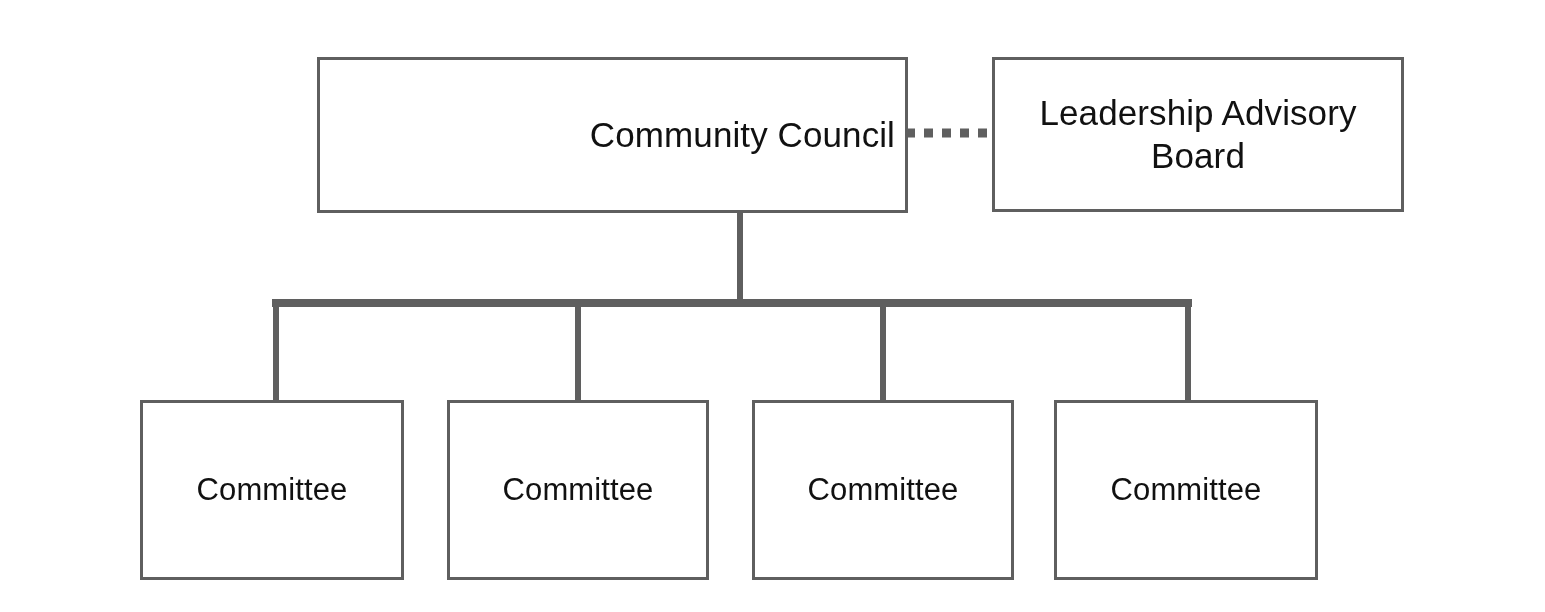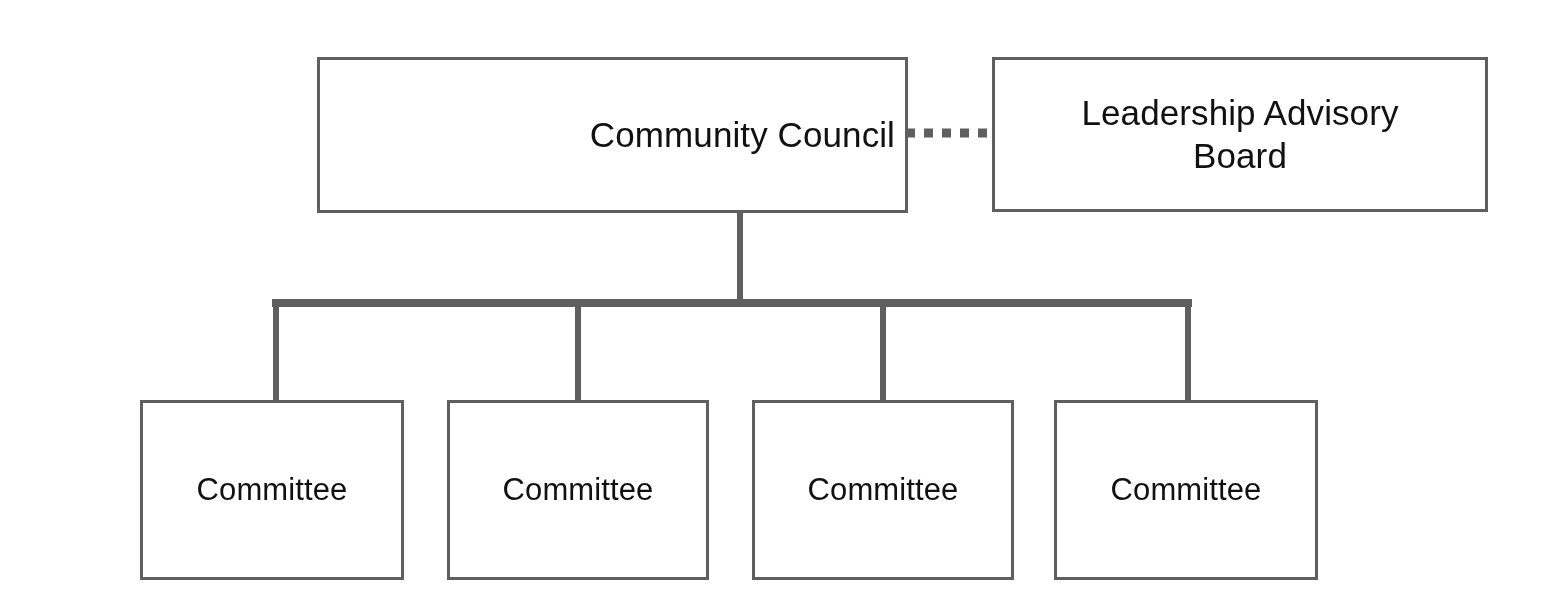--- a/index.html
+++ b/index.html
@@ -51,21 +51,21 @@
     width: 591px;
     height: 156px;
     justify-content: flex-end;
   }
   #node-community-council .node-label { font-size: 35px; }
 
   
   #node-leadership-advisory-board {
     left: 992px;
     top: 57px;
-    width: 496px;
+    width: 412px;
     height: 155px;
   }
   #node-leadership-advisory-board .node-label { font-size: 35px; }
 
   
   .committee-box {
     top: 400px;
     height: 180px;
   }
   .committee-box .node-label { font-size: 31px; }

